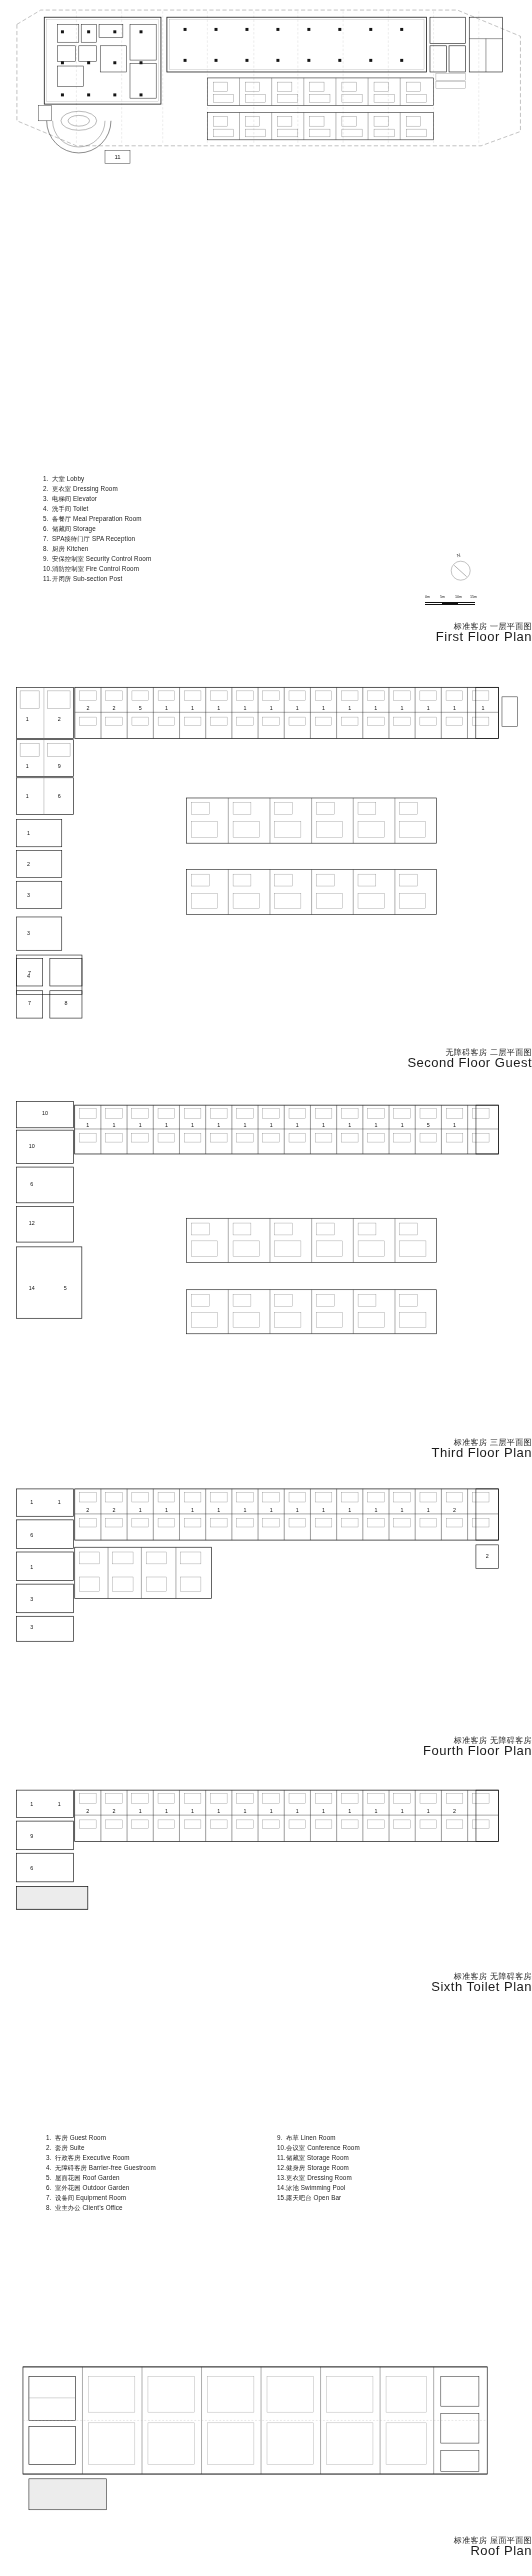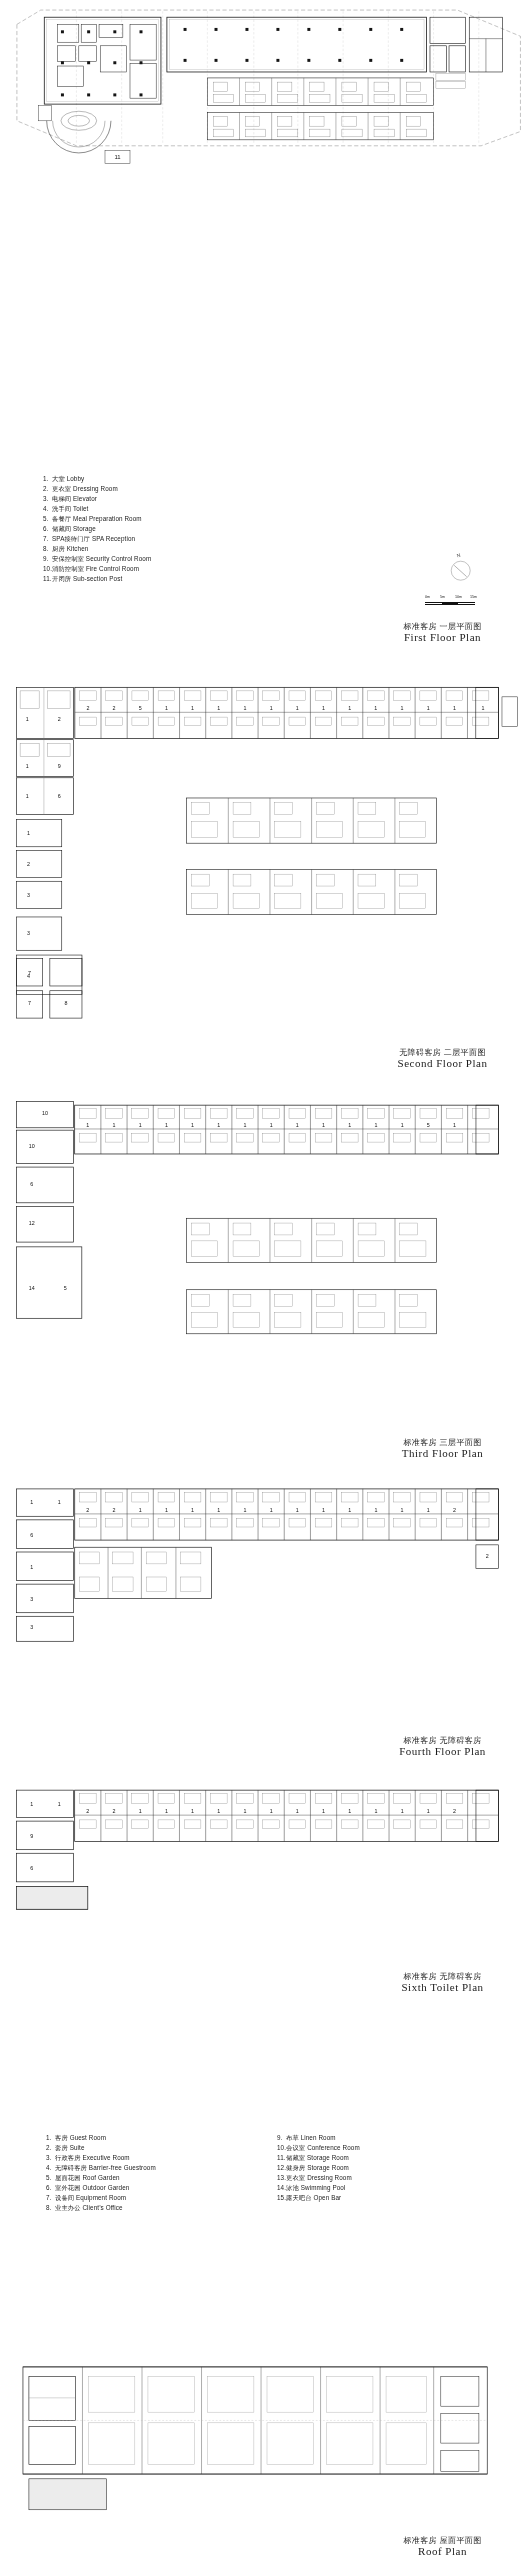--- a/index.html
+++ b/index.html
@@ -30,36 +30,36 @@
     color: #1b1b1b;
     white-space: nowrap;
     letter-spacing: 0.1px;
     font-family: "Liberation Sans", "DejaVu Sans", sans-serif;
   }
   .legend-item .num { display: inline-block; min-width: 9px; }
 
   
   .plan-title {
     position: absolute;
-    text-align: center;
+    text-align: right;
     color: #1b1b1b;
   }
   .plan-title .zh {
     display: block;
     font-size: 8px;
     line-height: 11.3px;
     letter-spacing: 0.4px;
     font-family: "Liberation Sans", "DejaVu Sans", sans-serif;
   }
   .plan-title .en {
     display: block;
-    font-size: 11px;
+    font-size: 13px;
     line-height: 10.7px;
     letter-spacing: 0.5px;
-    font-family: Liberation Serif, serif;
+    font-family: Liberation Sans, sans-serif;
   }
 
   
   .north { position: absolute; }
   .north-label {
     position: absolute;
     font-size: 4.8px;
     color: #333;
     transform: rotate(-20deg);
     left: 6.6px; top: -6.6px;
@@ -495,21 +495,21 @@
 
       <g stroke="#141414" fill="none">
         <rect x="786" y="14" width="38" height="86" stroke-width="1"></rect>
         <rect x="830" y="30" width="26" height="50" stroke-width="0.8"></rect>
       </g>
     </svg>
   </div>
 
   <div class="plan-title" style="left:353px; top:1047px; width:179px;">
     <span class="zh">无障碍客房 二层平面图</span>
-    <span class="en">Second Floor Plan</span>
+    <span class="en">Second Floor Guest</span>
   </div>
 
   <div class="plan-wrap" style="left:8.3px; top:1093px; width:515px; height:322px;">
     <svg class="plan-svg" width="515" height="322" viewBox="0 0 865 540" xmlns="http://www.w3.org/2000/svg">
       <g stroke="#141414" fill="none">
         <rect x="112" y="20" width="712" height="82" stroke-width="1.2"></rect>
         <line x1="112" y1="60" x2="824" y2="60" stroke-width="0.8" stroke="#4a4a4a"></line>
       </g>
       <g stroke="#2e2e2e" stroke-width="0.8">
         <line x1="156" y1="20" x2="156" y2="102"></line>

